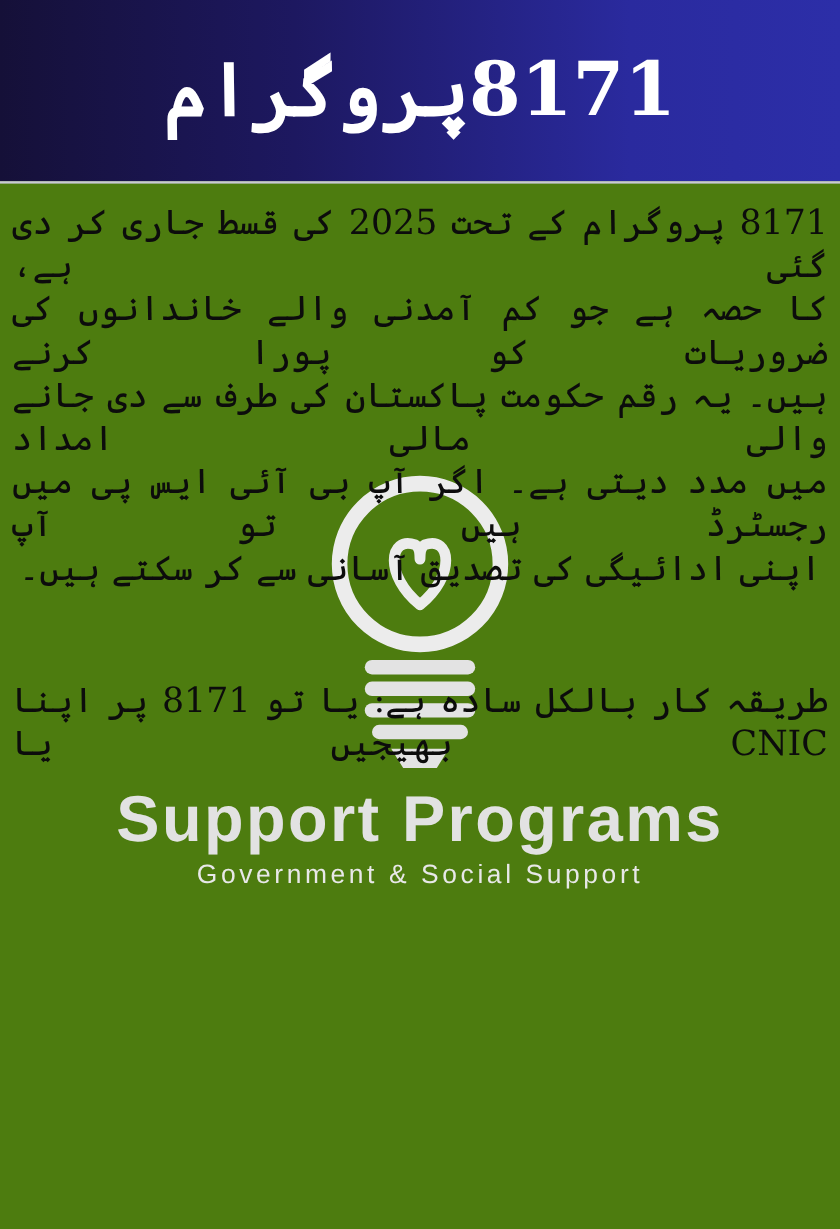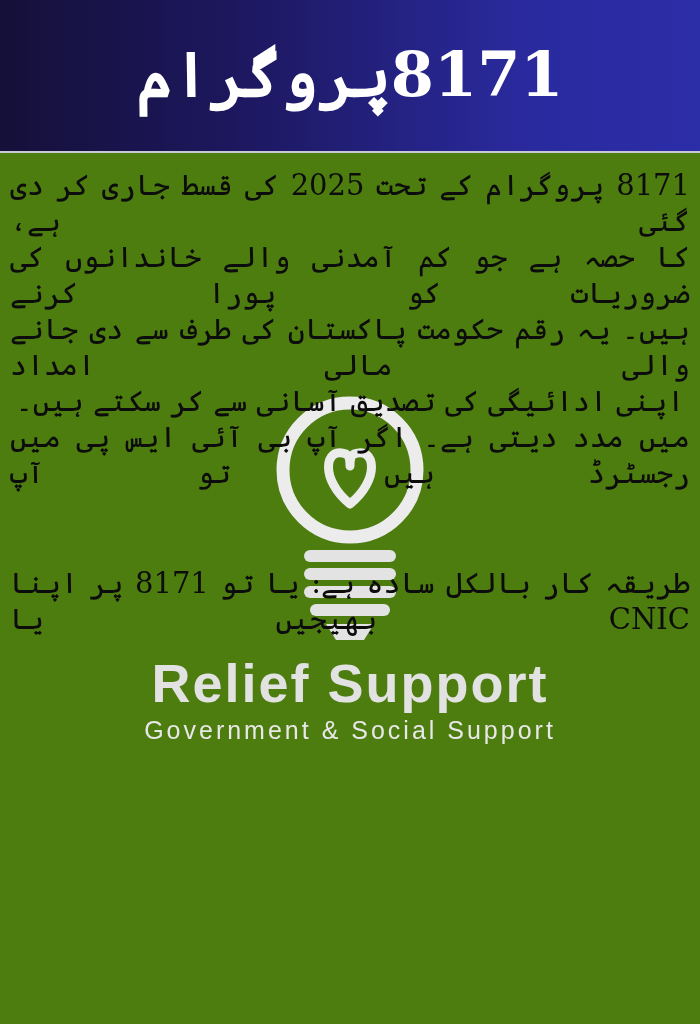--- a/index.html
+++ b/index.html
@@ -57,21 +57,21 @@
     font-family: "Liberation Sans", "DejaVu Sans", sans-serif;
     font-size: 54px;
     font-weight: bold;
     color: #e2e2e2;
     letter-spacing: 2px;
     white-space: nowrap;
   }
   .watermark .wm-tagline {
     margin-top: 2px;
     font-family: "Liberation Sans", "DejaVu Sans", sans-serif;
-    font-size: 25px;
+    font-size: 22px;
     color: #e8e8e8;
     letter-spacing: 3px;
     white-space: nowrap;
   }
 
   
   .content {
     position: relative;
     z-index: 1;
     padding: 14px 10px 0 10px;
@@ -107,32 +107,32 @@
       <svg width="232" height="252" viewBox="0 0 232 252" xmlns="http://www.w3.org/2000/svg">
         <circle cx="116" cy="78" r="67" fill="none" stroke="#ececec" stroke-width="13"></circle>
         <path d="M116 112 C 86 88 90 54 112 62 C 116 64 116 70 116 74 C 116 70 116 64 120 62 C 142 54 146 88 116 112 Z" fill="none" stroke="#ececec" stroke-width="9" stroke-linejoin="round"></path>
         <rect x="70" y="158" width="92" height="12" rx="6" fill="#e3e3e3"></rect>
         <rect x="70" y="176" width="92" height="12" rx="6" fill="#e3e3e3"></rect>
         <rect x="70" y="194" width="92" height="12" rx="6" fill="#e3e3e3"></rect>
         <rect x="76" y="212" width="80" height="12" rx="6" fill="#e3e3e3"></rect>
         <path d="M92 232 L140 232 L130 248 L102 248 Z" fill="#e3e3e3"></path>
       </svg>
     </span>
-    <div class="wm-name">Relief Support</div>
+    <div class="wm-name">Support Programs</div>
     <div class="wm-tagline">Government &amp; Social Support</div>
   </div>
 
   <div class="content">
 
     <div class="paragraph">
       <div class="line">8171 پروگرام کے تحت 2025 کی قسط جاری کر دی گئی ہے،</div>
       <div class="line">کا حصہ ہے جو کم آمدنی والے خاندانوں کی ضروریات کو پورا کرنے</div>
       <div class="line">ہیں۔ یہ رقم حکومت پاکستان کی طرف سے دی جانے والی مالی امداد</div>
+      <div class="line">میں مدد دیتی ہے۔ اگر آپ بی آئی ایس پی میں رجسٹرڈ ہیں تو آپ</div>
       <div class="line centered">اپنی ادائیگی کی تصدیق آسانی سے کر سکتے ہیں۔</div>
-      <div class="line">میں مدد دیتی ہے۔ اگر آپ بی آئی ایس پی میں رجسٹرڈ ہیں تو آپ</div>
     </div>
 
     <div class="paragraph">
       <div class="line">طریقہ کار بالکل سادہ ہے: یا تو 8171 پر اپنا CNIC بھیجیں یا</div>
 
     </div>
 
   </div>
 </div>
 

